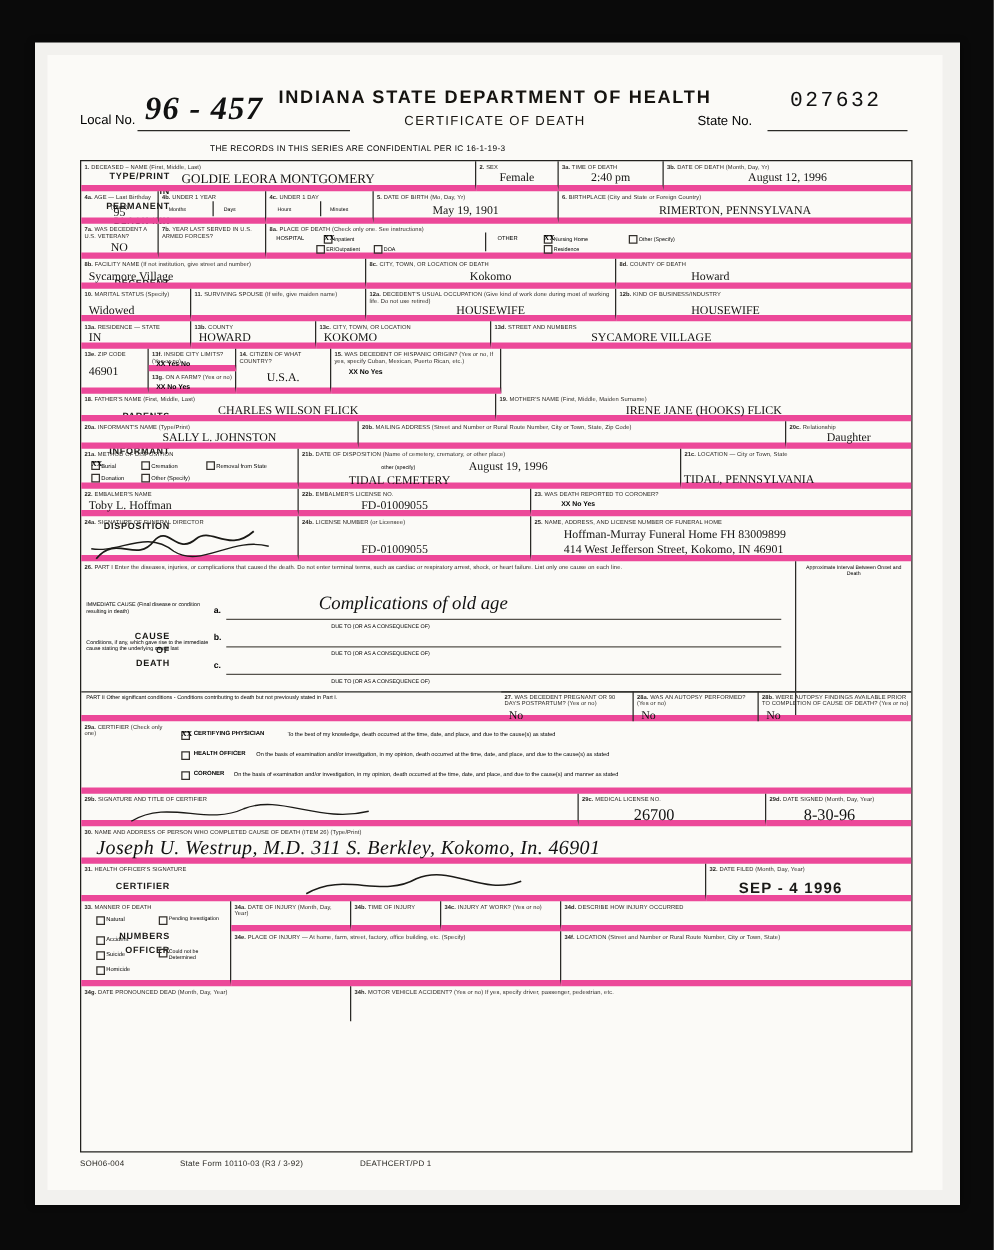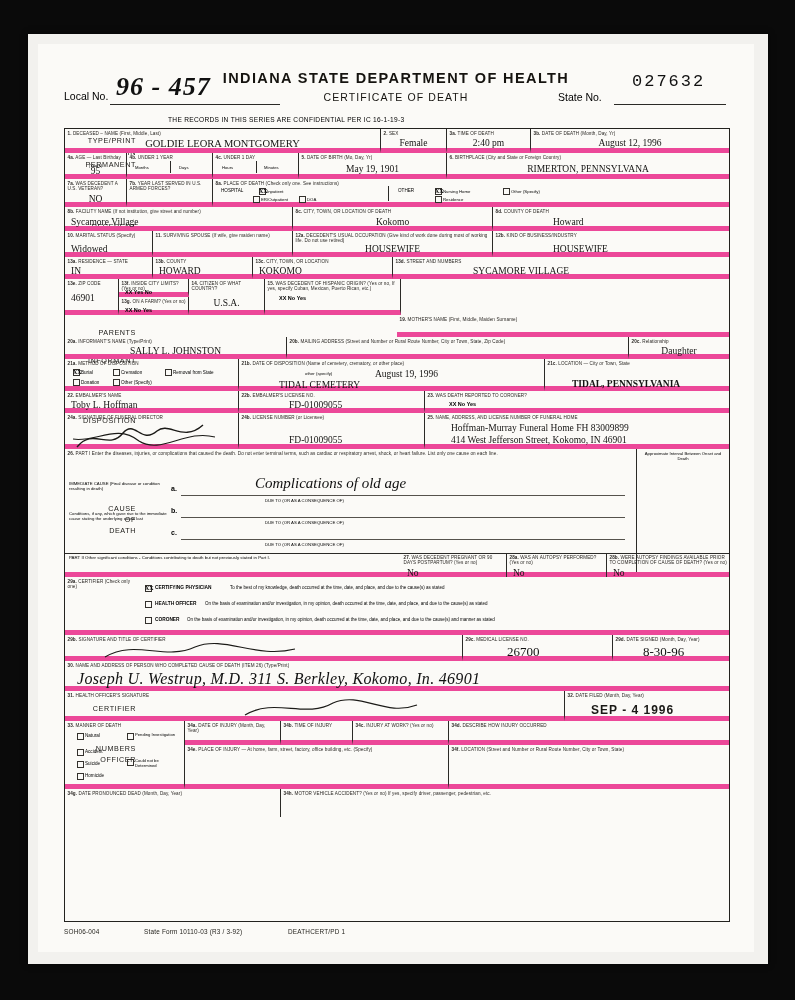--- a/index.html
+++ b/index.html
@@ -45,21 +45,21 @@
   
   #grid{position:absolute;left:26px;top:84px;width:664px;height:792px;border:1.2px solid #23221f;}
   .cell{position:absolute;box-sizing:border-box;}
   .br{border-right:1px solid #2b2a27;}
   .bb{border-bottom:5px solid #ec4899;}
   .lab{font-size:4.6px;line-height:5.4px;color:#2a2724;letter-spacing:.1px;position:absolute;top:1.5px;left:2.5px;right:2px;}
   .lab b{font-weight:bold;}
   .val{position:absolute;left:6px;top:8px;font-family:"Liberation Serif",serif;font-size:9.5px;color:#141312;}
   .valc{position:absolute;left:0;right:0;top:9px;text-align:center;font-family:"Liberation Serif",serif;font-size:9.5px;color:#141312;}
   .valbig{font-size:10.5px;}
-  .sect{position:absolute;font-size:7.2px;font-weight:normal;letter-spacing:.6px;color:#1a1916;text-align:right;}
+  .sect{position:absolute;font-size:7.2px;font-weight:bold;letter-spacing:.6px;color:#1a1916;text-align:right;}
   .chk{position:absolute;width:5px;height:5px;border:.8px solid #34312d;}
   .xx{position:absolute;font-size:6px;font-weight:bold;font-family:"Liberation Serif",serif;}
   .foot{position:absolute;left:26px;top:884px;font-size:6.4px;letter-spacing:.2px;color:#26241f;}
   .script{font-family:"Liberation Serif",serif;font-style:italic;}
   .hline{position:absolute;border-bottom:1px solid #55524c;}
   .stamp{position:absolute;font-family:"Liberation Sans",sans-serif;font-size:12px;letter-spacing:1px;font-weight:bold;color:#1a1916;}
 </style>
 </head>
 <body>
 
@@ -230,22 +230,27 @@
    </div>
    <div class="cell br bb" style="left:124px;top:150px;width:76px;height:36px;">
      <div class="lab"><b>14.</b> <span>CITIZEN OF WHAT COUNTRY?</span></div>
      <div class="valc" style="top:19px;">U.S.A.</div>
    </div>
    <div class="cell br bb" style="left:200px;top:150px;width:136px;height:36px;">
      <div class="lab"><b>15.</b> <span>WAS DECEDENT OF HISPANIC ORIGIN? (Yes or no, If yes, specify Cuban, Mexican, Puerto Rican, etc.)</span></div>
      <div style="position:absolute;left:14px;top:16px;font-size:5.5px;font-weight:bold;">XX No   Yes</div>
    </div>
 
+   <div class="cell br bb" style="left:0;top:186px;width:332px;height:22px;">
+     <div class="lab"><b>18.</b> <span>FATHER'S NAME (First, Middle, Last)</span></div>
+     <div class="valc" style="top:9px;">CHARLES WILSON FLICK</div>
+   </div>
    <div class="cell bb" style="left:332px;top:186px;width:332px;height:22px;">
      <div class="lab"><b>19.</b> <span>MOTHER'S NAME (First, Middle, Maiden Surname)</span></div>
+     <div class="valc" style="top:9px;">IRENE JANE (HOOKS) FLICK</div>
    </div>
 
    <div class="cell br bb" style="left:0;top:208px;width:222px;height:22px;">
      <div class="lab"><b>20a.</b> <span>INFORMANT'S NAME (Type/Print)</span></div>
      <div class="valc" style="top:9px;">SALLY L. JOHNSTON</div>
    </div>
    <div class="cell br bb" style="left:222px;top:208px;width:342px;height:22px;">
      <div class="lab"><b>20b.</b> <span>MAILING ADDRESS (Street and Number or Rural Route Number, City or Town, State, Zip Code)</span></div>
    </div>
    <div class="cell bb" style="left:564px;top:208px;width:100px;height:22px;">
@@ -268,21 +273,21 @@
      <div style="position:absolute;left:56px;top:20.5px;font-size:4.6px;">Other (Specify)</div>
    </div>
    <div class="cell br bb" style="left:174px;top:230px;width:306px;height:32px;">
      <div class="lab"><b>21b.</b> <span>DATE OF DISPOSITION (Name of cemetery, crematory, or other place)</span></div>
      <div class="val" style="left:100px;top:10px;margin-left:36px;">August 19, 1996</div>
      <div style="position:absolute;left:66px;top:12px;font-size:4.3px;">other (specify)</div>
      <div class="val" style="left:40px;top:21px;">TIDAL CEMETERY</div>
    </div>
    <div class="cell bb" style="left:480px;top:230px;width:184px;height:32px;">
      <div class="lab"><b>21c.</b> <span>LOCATION — City or Town, State</span></div>
-     <div class="val" style="left:27px;top:20px;font-weight:bold;">TIDAL, PENNSYLVANIA</div>
+     <div class="val" style="left:2px;top:20px;">TIDAL, PENNSYLVANIA</div>
    </div>
 
    <div class="cell br bb" style="left:0;top:262px;width:174px;height:22px;">
      <div class="lab"><b>22.</b> <span>EMBALMER'S NAME</span></div>
      <div class="val" style="top:9px;">Toby L. Hoffman</div>
    </div>
    <div class="cell br bb" style="left:174px;top:262px;width:186px;height:22px;">
      <div class="lab"><b>22b.</b> <span>EMBALMER'S LICENSE NO.</span></div>
      <div class="val" style="left:50px;top:9px;">FD-01009055</div>
    </div>

